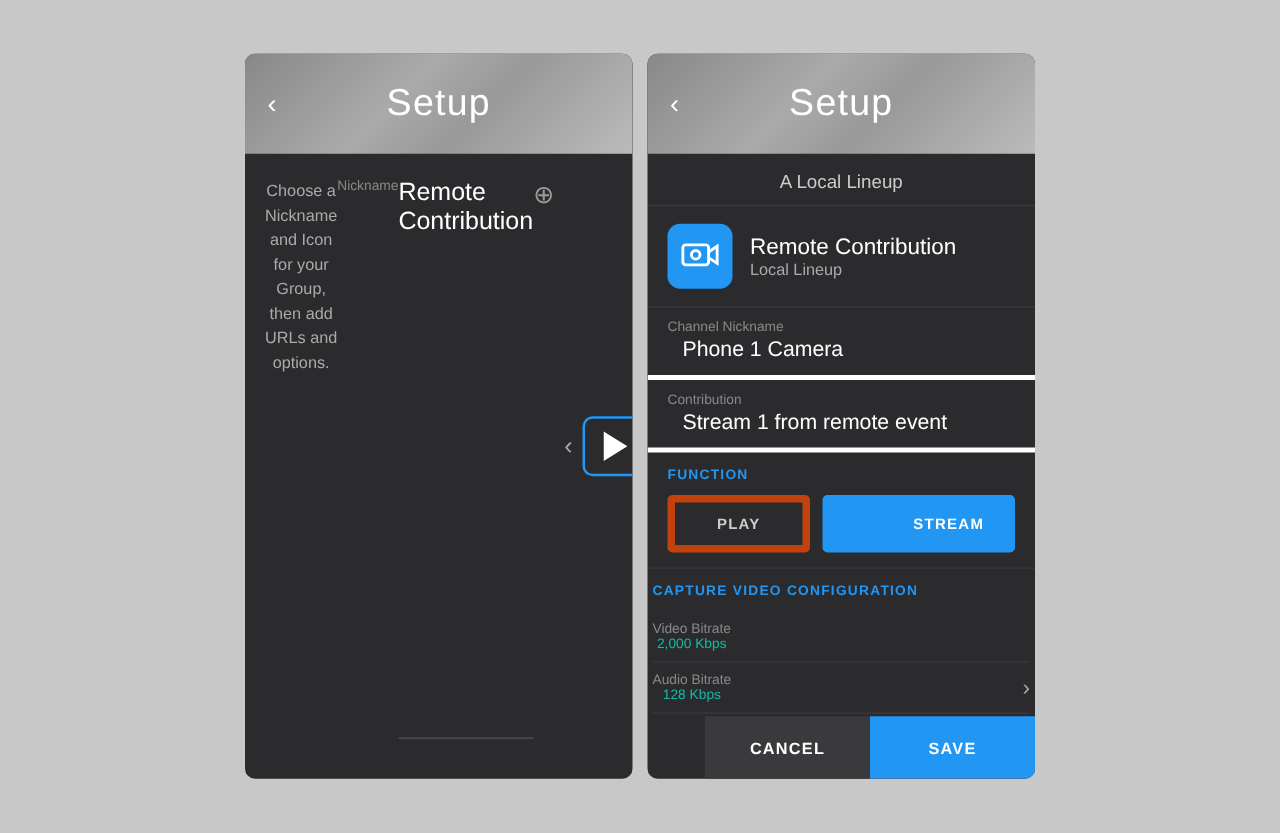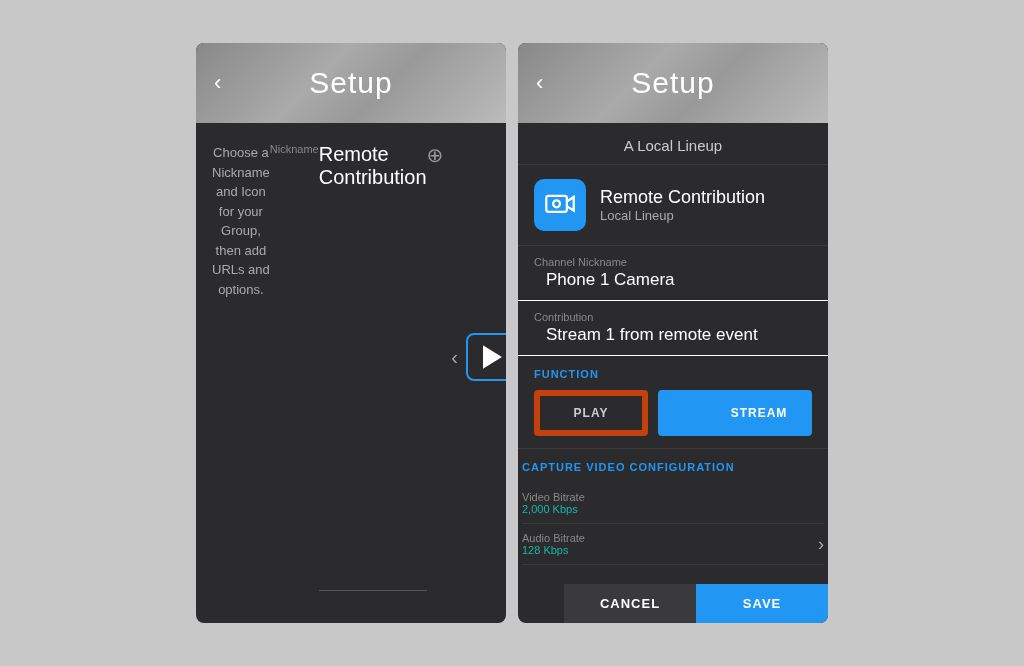--- a/index.html
+++ b/index.html
@@ -179,21 +179,21 @@
       font-size: 18px;
       font-weight: 400;
     }
     .app-info .app-sub {
       color: #aaa;
       font-size: 13px;
     }
     
     .field-row {
       padding: 10px 16px;
-      border-bottom: 1px solid #ffffff;
+      border-bottom: 4px solid #ffffff;
     }
     .field-row .flabel {
       color: #888;
       font-size: 11px;
       margin-bottom: 2px;
     }
     .field-row .fvalue {
       color: #fff;
       font-size: 17px;
       font-weight: 300;
@@ -239,38 +239,39 @@
     
     .config-section {
       padding: 12px 4px 0;
     }
     .config-row {
       border-bottom: 1px solid #3a3a3d;
       padding: 8px 0;
       display: flex;
       align-items: center;
       justify-content: space-between;
+      text-align: center;
     }
     .config-row .clabel {
       color: #888;
       font-size: 11px;
     }
     .config-row .cvalue {
       color: #14b8a6;
       font-size: 11px;
       font-weight: 300;
     }
     .chevron-right {
       color: #aaa;
       font-size: 18px;
     }
     
     .bottom-bar {
       display: flex;
-      height: 39px;
+      height: 50px;
       flex-shrink: 0;
       padding-left: 46px;
     }
     .bottom-btn {
       flex: 1;
       display: flex;
       align-items: center;
       justify-content: center;
       font-size: 13px;
       font-weight: 700;

